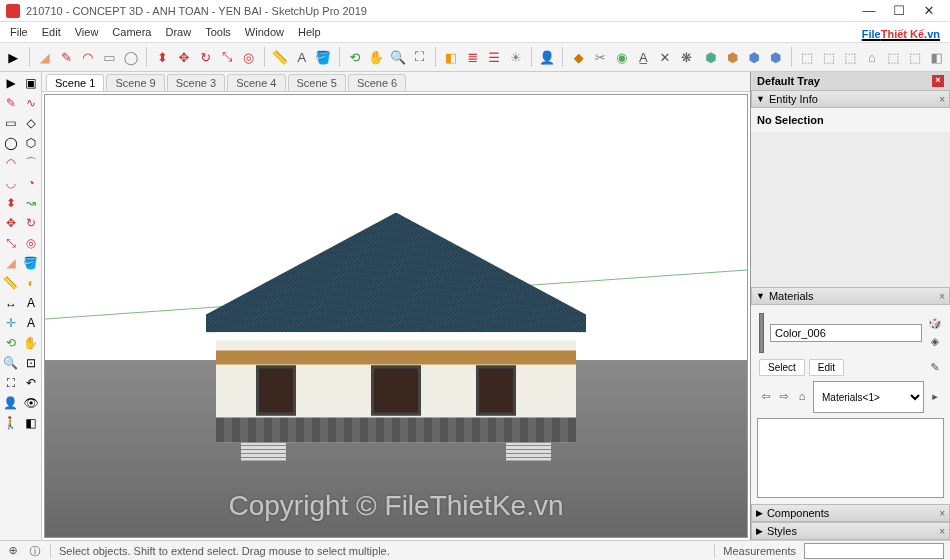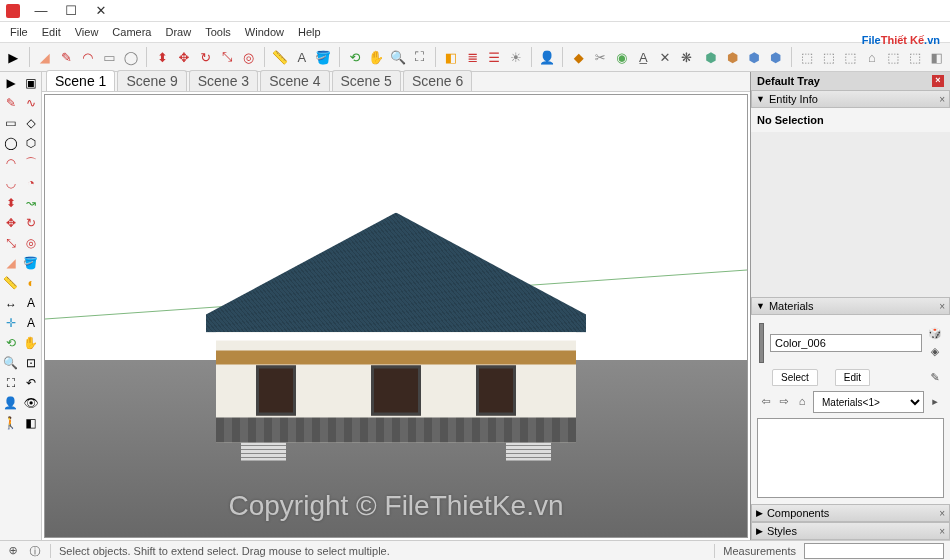--- a/index.html
+++ b/index.html
@@ -11,64 +11,65 @@
 .menubar { height: 20px; background: #fff; display: flex; align-items: center; padding: 0 4px; gap: 2px; }
 .menubar span { padding: 2px 6px; color: #333; cursor: pointer; }
 .toolbar-main { height: 30px; background: #f4f4f4; border-top: 1px solid #ddd; border-bottom: 1px solid #ccc; display: flex; align-items: center; padding: 0 4px; gap: 3px; }
 .tb-ico { width: 20px; height: 20px; display: flex; align-items: center; justify-content: center; font-size: 13px; cursor: pointer; border: 1px solid transparent; }
 .tb-sep { width: 1px; height: 20px; background: #ccc; margin: 0 3px; }
 .content { display: flex; height: calc(100% - 92px); }
 .left-tools { width: 42px; background: #f4f4f4; border-right: 1px solid #ccc; display: grid; grid-template-columns: 1fr 1fr; padding: 2px; gap: 2px; align-content: start; }
 .left-tools .tb-ico { width: 18px; height: 18px; font-size: 12px; }
 .viewport-wrap { flex: 1; display: flex; flex-direction: column; background: #fff; }
 .scene-tabs { height: 20px; display: flex; align-items: flex-end; padding-left: 4px; gap: 2px; background: #f4f4f4; border-bottom: 1px solid #ccc; }
-.scene-tab { padding: 2px 8px; background: #eee; border: 1px solid #ccc; border-bottom: none; border-radius: 3px 3px 0 0; cursor: pointer; font-size: 14px; color: #555; }
+.scene-tab { padding: 2px 8px; background: #eee; border: 1px solid #ccc; border-bottom: none; border-radius: 3px 3px 0 0; cursor: pointer; font-size: 11px; color: #555; }
 .scene-tab.active { background: #fff; color: #000; }
 .viewport { flex: 1; position: relative; background: linear-gradient(#fff 0%, #fff 60%, #8a8a8a 60%, #686868 100%); overflow: hidden; border: 1px solid #999; margin: 2px; }
 .horizon-line { position: absolute; top: 45%; left: -5%; width: 110%; height: 1px; background: #7fb87f; transform: rotate(-4deg); }
 .house { position: absolute; left: 50%; top: 50%; transform: translate(-50%, -45%); }
 .roof { width: 380px; height: 120px; background: #2d4a5c; clip-path: polygon(50% 0%, 100% 85%, 100% 100%, 0% 100%, 0% 85%); position: relative; }
 .roof::before { content: ''; position: absolute; top: 0; left: 0; right: 0; bottom: 0; background: repeating-linear-gradient(50deg, transparent, transparent 2px, rgba(0,0,0,.15) 2px, rgba(0,0,0,.15) 3px); }
 .walls { width: 360px; height: 110px; background: #f0ede4; margin: 0 auto; position: relative; border-top: 8px solid #fff; }
 .walls::after { content:''; position:absolute; bottom:0; left:0; right:0; height:25px; background: repeating-linear-gradient(90deg, #555, #555 8px, #666 8px, #666 16px); }
 .band { position: absolute; top: 10px; height: 14px; left: 0; right: 0; background: #b58843; }
 .window { position: absolute; width: 40px; height: 50px; background: #3a2820; border: 3px solid #444; top: 25px; }
 .w1{left:40px;} .w2{left:155px;width:50px;} .w3{left:260px;}
 .steps { position: absolute; bottom: -18px; width: 45px; height: 18px; background: repeating-linear-gradient(#ddd, #ddd 3px, #888 3px, #888 4px); }
 .s1{left:25px;} .s2{right:25px;}
 .watermark { position: absolute; bottom: 15px; left: 50%; transform: translateX(-50%); color: rgba(255,255,255,.65); font-size: 28px; font-weight: 500; text-shadow: 0 0 3px rgba(0,0,0,.3); }
-.watermark-logo { position: absolute; top: 26px; right: 10px; font-size: 20px; font-weight: bold; }
+.watermark-logo { position: absolute; top: 20px; right: 10px; font-size: 20px; font-weight: bold; text-decoration: underline; }
 .watermark-logo .b { color: #0066cc; } .watermark-logo .r { color: #d33; }
 .tray { width: 200px; background: #ececec; border-left: 1px solid #999; display: flex; flex-direction: column; }
 .tray-title { background: #d8d8d8; padding: 3px 6px; font-weight: bold; display: flex; justify-content: space-between; align-items: center; font-size: 11px; }
 .tray-title .x { width: 12px; height: 12px; background: #c33; color: #fff; text-align: center; line-height: 11px; font-size: 9px; cursor: pointer; }
 .panel-hdr { background: linear-gradient(#e8e8e8, #d4d4d4); border: 1px solid #bbb; padding: 2px 4px; font-size: 11px; display: flex; align-items: center; cursor: pointer; }
 .panel-hdr .arrow { margin-right: 4px; font-size: 9px; }
 .panel-hdr .pin { margin-left: auto; font-size: 10px; color: #666; }
 .panel-body { background: #f4f4f4; padding: 4px; }
 .no-sel { font-weight: bold; padding: 2px; }
 .flex-spacer { flex: 1; }
 .mat-preview { display: flex; gap: 6px; align-items: center; padding: 4px; }
 .mat-swatch { width: 52px; height: 40px; background: #888; border: 1px solid #666; }
 .mat-name { flex: 1; background: #fff; border: 1px solid #999; padding: 2px 4px; height: 18px; }
 .mat-tabs { display: flex; gap: 4px; padding: 2px 4px; align-items: center; }
-.mat-tab { padding: 2px 8px; border: 1px solid #ccc; background: #fff; border-radius: 2px 2px 0 0; font-size: 10px; cursor: pointer; margin-left: 13px; }
+.mat-tab { padding: 2px 8px; border: 1px solid #ccc; background: #fff; border-radius: 2px 2px 0 0; font-size: 10px; cursor: pointer; }
 .mat-row { display: flex; gap: 4px; align-items: center; padding: 3px 4px; }
-.mat-select { flex: 1; background: #fff; border: 1px solid #999; padding: 1px 4px; height: 22px; font-size: 10px; }
+.mat-select { flex: 1; background: #fff; border: 1px solid #999; padding: 1px 4px; height: 32px; font-size: 10px; }
 .sm-ico { width: 14px; height: 14px; font-size: 11px; text-align: center; color: #555; cursor: pointer; }
 .statusbar { position: absolute; bottom: 0; left: 0; right: 0; height: 20px; background: #f4f4f4; border-top: 1px solid #ccc; display: flex; align-items: center; padding: 0 6px; gap: 8px; }
 .statusbar .hint { color: #555; flex: 1; }
 .statusbar .mlabel { color: #555; }
 .statusbar .mbox { width: 140px; height: 16px; background: #fff; border: 1px solid #999; }
 </style>
 </head>
 <body>
 
 <div class="titlebar">
   <div class="app-icon"></div>
+  <div class="title">210710 - CONCEPT 3D - ANH TOAN - YEN BAI - SketchUp Pro 2019</div>
   <div class="winbtn">—</div>
   <div class="winbtn">☐</div>
   <div class="winbtn">✕</div>
 </div>
 
 <div class="menubar">
   <span>File</span>
   <span>Edit</span>
   <span>View</span>
   <span>Camera</span>

